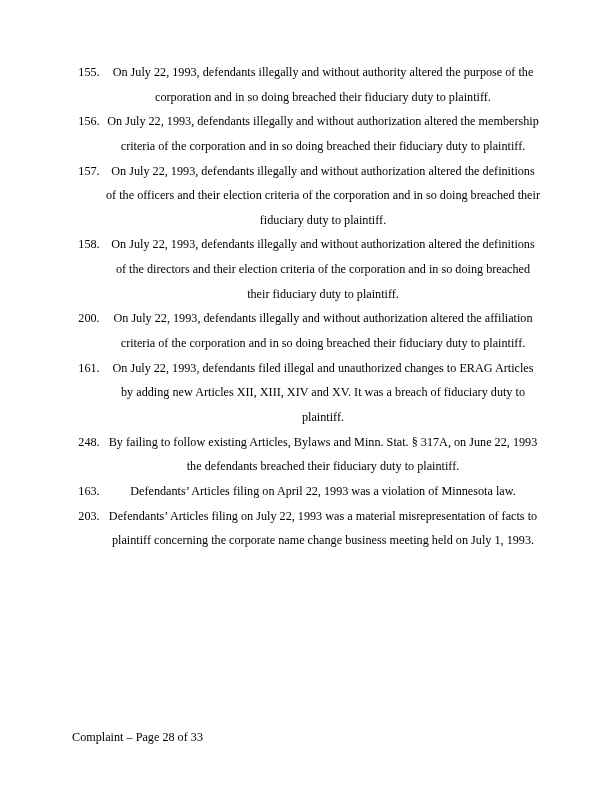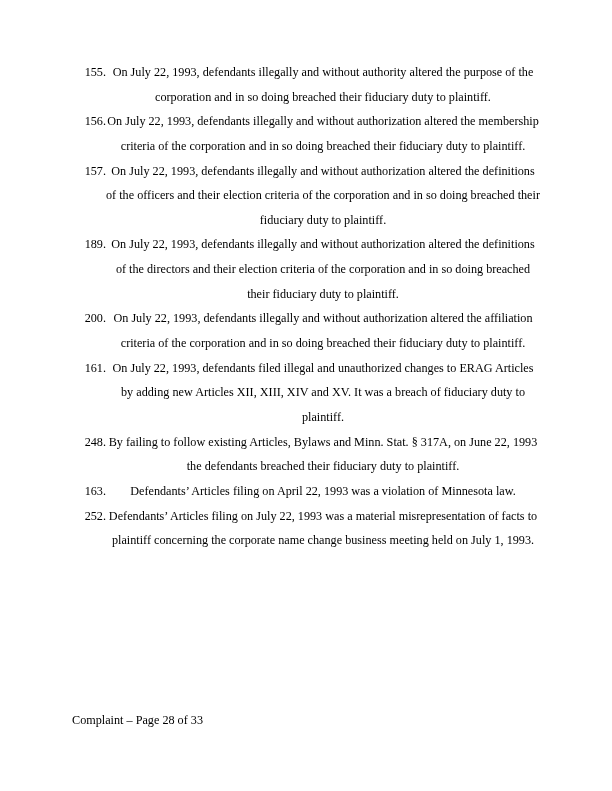--- a/index.html
+++ b/index.html
@@ -32,33 +32,33 @@
   .para {
     display: flex;
     align-items: flex-start;
     font-size: 12.2px;
     line-height: 2.02;
     margin-bottom: 0px;
   }
   .para-num {
     width: 34px;
     flex: 0 0 34px;
-    text-align: right;
+    text-align: center;
     white-space: nowrap;
   }
   .para-text {
     flex: 1 1 auto;
     text-align: center;
     text-indent: 0;
     hyphens: none;
   }
   .footer {
     position: absolute;
     left: 72px;
-    bottom: 62px;
+    bottom: 45px;
     font-size: 12.2px;
     line-height: 1.4;
     white-space: nowrap;
     text-align: right;
   }
 </style>
 </head>
 <body>
 
 <div class="page">
@@ -73,21 +73,21 @@
       <span class="para-num">156.</span>
       <span class="para-text">On July 22, 1993, defendants illegally and without authorization altered the membership criteria of the corporation and in so doing breached their fiduciary duty to plaintiff.</span>
     </div>
 
     <div class="para">
       <span class="para-num">157.</span>
       <span class="para-text">On July 22, 1993, defendants illegally and without authorization altered the definitions of the officers and their election criteria of the corporation and in so doing breached their fiduciary duty to plaintiff.</span>
     </div>
 
     <div class="para">
-      <span class="para-num">189.</span>
+      <span class="para-num">158.</span>
       <span class="para-text">On July 22, 1993, defendants illegally and without authorization altered the definitions of the directors and their election criteria of the corporation and in so doing breached their fiduciary duty to plaintiff.</span>
     </div>
 
 
     <div class="para">
       <span class="para-num">200.</span>
       <span class="para-text">On July 22, 1993, defendants illegally and without authorization altered the affiliation criteria of the corporation and in so doing breached their fiduciary duty to plaintiff.</span>
     </div>
 
     <div class="para">
@@ -99,20 +99,20 @@
       <span class="para-num">248.</span>
       <span class="para-text">By failing to follow existing Articles, Bylaws and Minn. Stat. § 317A, on June 22, 1993 the defendants breached their fiduciary duty to plaintiff.</span>
     </div>
 
     <div class="para">
       <span class="para-num">163.</span>
       <span class="para-text">Defendants’ Articles filing on April 22, 1993 was a violation of Minnesota law.</span>
     </div>
 
     <div class="para">
-      <span class="para-num">252.</span>
+      <span class="para-num">203.</span>
       <span class="para-text">Defendants’ Articles filing on July 22, 1993 was a material misrepresentation of facts to plaintiff concerning the corporate name change business meeting held on July 1, 1993.</span>
     </div>
 
   </div>
 
   <div class="footer">Complaint – Page 28 of 33</div>
 </div>
 
 </body></html>

